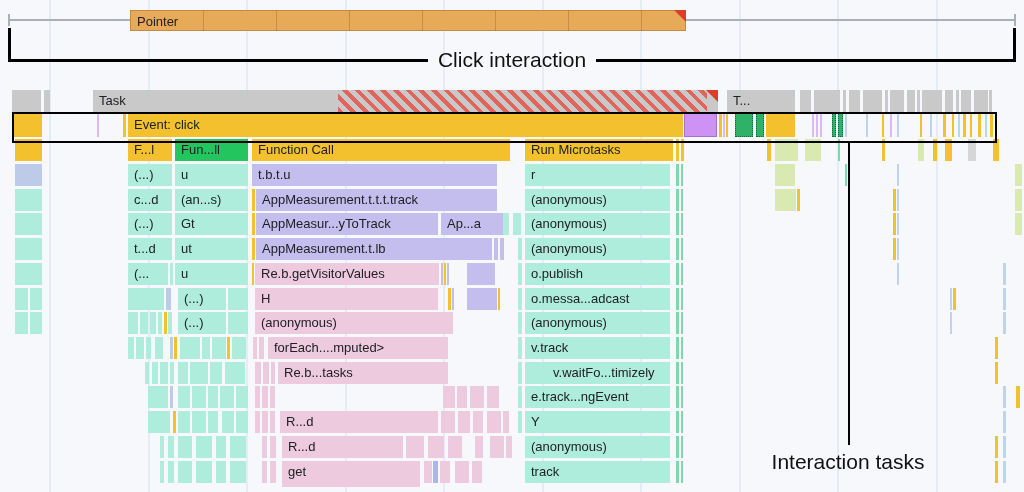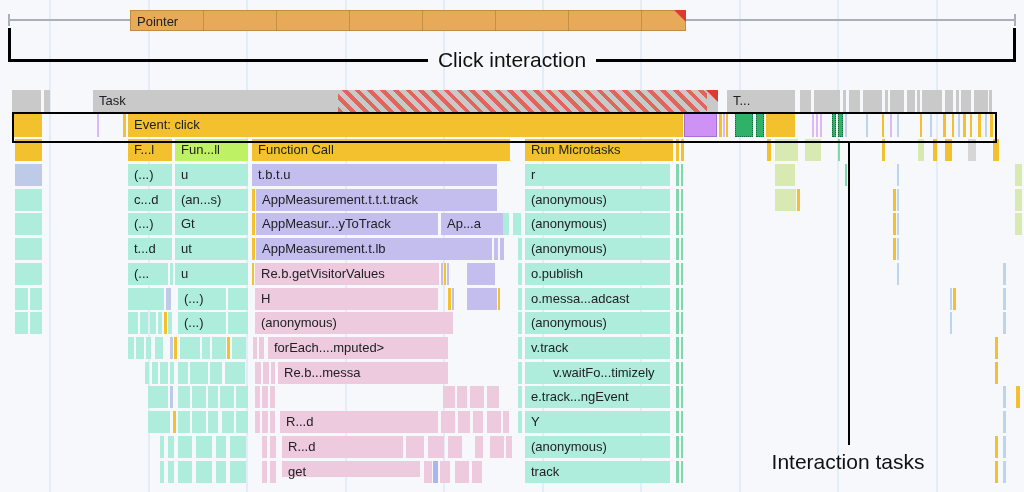--- a/index.html
+++ b/index.html
@@ -128,21 +128,21 @@
     <div class="bar" style="left: 958px; top: 113px; width: 2px; height: 24px; background: rgb(189, 212, 241);"></div>
     <div class="bar" style="left: 963px; top: 113px; width: 3px; height: 24px; background: rgb(242, 193, 45);"></div>
     <div class="bar" style="left: 970px; top: 113px; width: 2px; height: 24px; background: rgb(242, 193, 45);"></div>
     <div class="bar" style="left: 978px; top: 113px; width: 3px; height: 24px; background: rgb(242, 193, 45);"></div>
     <div class="bar" style="left: 985px; top: 113px; width: 2px; height: 24px; background: rgb(189, 212, 241);"></div>
     <div class="bar" style="left: 990px; top: 113px; width: 3px; height: 24px; background: rgb(242, 193, 45);"></div>
     <div class="bar" style="left: 15px; top: 139px; width: 27px; height: 22px; background: rgb(242, 193, 45);"></div>
     <div class="bar" style="left: 128px; top: 139px; width: 44px; height: 22px; background: rgb(242, 193, 45);">
       <span style="line-height: 22px;">F...l</span>
     </div>
-    <div class="bar" style="left: 175px; top: 139px; width: 73px; height: 22px; background: #bef264;">
+    <div class="bar" style="left: 175px; top: 139px; width: 73px; height: 22px; background: #22c55e;">
       <span style="line-height: 22px;">Fun...ll</span>
     </div>
     <div class="bar" style="left: 525px; top: 139px; width: 148px; height: 22px; background: rgb(242, 193, 45);">
       <span style="line-height: 22px;">Run Microtasks</span>
     </div>
     <div class="bar" style="left: 252px; top: 139px; width: 258px; height: 22px; background: rgb(242, 193, 45);">
       <span style="line-height: 22px;">Function Call</span>
     </div>
     <div class="bar" style="left: 676px; top: 139px; width: 3px; height: 22px; background: rgb(242, 193, 45);"></div>
     <div class="bar" style="left: 681px; top: 139px; width: 3px; height: 22px; background: rgb(242, 193, 45);"></div>
@@ -341,21 +341,21 @@
     <div class="bar" style="left: 160px; top: 362px; width: 8px; height: 22px; background: rgb(174, 237, 219);"></div>
     <div class="bar" style="left: 170px; top: 362px; width: 4px; height: 22px; background: rgb(174, 237, 219);"></div>
     <div class="bar" style="left: 178px; top: 362px; width: 10px; height: 22px; background: rgb(174, 237, 219);"></div>
     <div class="bar" style="left: 190px; top: 362px; width: 18px; height: 22px; background: rgb(174, 237, 219);"></div>
     <div class="bar" style="left: 210px; top: 362px; width: 12px; height: 22px; background: rgb(174, 237, 219);"></div>
     <div class="bar" style="left: 225px; top: 362px; width: 20px; height: 22px; background: rgb(174, 237, 219);"></div>
     <div class="bar" style="left: 255px; top: 362px; width: 6px; height: 22px; background: rgb(238, 202, 222);"></div>
     <div class="bar" style="left: 263px; top: 362px; width: 6px; height: 22px; background: rgb(238, 202, 222);"></div>
     <div class="bar" style="left: 271px; top: 362px; width: 4px; height: 22px; background: rgb(238, 202, 222);"></div>
     <div class="bar" style="left: 278px; top: 362px; width: 170px; height: 22px; background: rgb(238, 202, 222);">
-      <span style="line-height: 22px;">Re.b...messa</span>
+      <span style="line-height: 22px;">Re.b...tasks</span>
     </div>
     <div class="bar" style="left: 518px; top: 362px; width: 4px; height: 22px; background: rgb(174, 237, 219);"></div>
     <div class="bar" style="left: 525px; top: 362px; width: 145px; height: 22px; background: rgb(174, 237, 219);">
       <span style="line-height: 22px; padding-left: 28px;">v.waitFo...timizely</span>
     </div>
     <div class="bar" style="left: 676px; top: 362px; width: 3px; height: 22px; background: rgb(127, 216, 172);"></div>
     <div class="bar" style="left: 681px; top: 362px; width: 2px; height: 22px; background: rgb(127, 216, 172);"></div>
     <div class="bar" style="left: 995px; top: 362px; width: 3px; height: 22px; background: rgb(242, 193, 45);"></div>
     <div class="bar" style="left: 148px; top: 386px; width: 20px; height: 22px; background: rgb(174, 237, 219);"></div>
     <div class="bar" style="left: 170px; top: 386px; width: 3px; height: 22px; background: rgb(190, 203, 232);"></div>
@@ -429,21 +429,21 @@
     <div class="bar" style="left: 995px; top: 436px; width: 3px; height: 22px; background: rgb(242, 193, 45);"></div>
     <div class="bar" style="left: 1003px; top: 436px; width: 3px; height: 22px; background: rgb(189, 212, 241);"></div>
     <div class="bar" style="left: 160px; top: 461px; width: 4px; height: 22px; background: rgb(174, 237, 219);"></div>
     <div class="bar" style="left: 168px; top: 461px; width: 6px; height: 22px; background: rgb(174, 237, 219);"></div>
     <div class="bar" style="left: 178px; top: 461px; width: 14px; height: 22px; background: rgb(174, 237, 219);"></div>
     <div class="bar" style="left: 196px; top: 461px; width: 16px; height: 22px; background: rgb(174, 237, 219);"></div>
     <div class="bar" style="left: 216px; top: 461px; width: 10px; height: 22px; background: rgb(174, 237, 219);"></div>
     <div class="bar" style="left: 230px; top: 461px; width: 16px; height: 22px; background: rgb(174, 237, 219);"></div>
     <div class="bar" style="left: 262px; top: 461px; width: 5px; height: 22px; background: rgb(238, 202, 222);"></div>
     <div class="bar" style="left: 270px; top: 461px; width: 6px; height: 22px; background: rgb(238, 202, 222);"></div>
-    <div class="bar" style="left: 282px; top: 461px; width: 138px; height: 16px; background: rgb(238, 202, 222);">
+    <div class="bar" style="left: 282px; top: 461px; width: 138px; height: 26px; background: rgb(238, 202, 222);">
       <span style="line-height: 22px;">get</span>
     </div>
     <div class="bar" style="left: 424px; top: 461px; width: 8px; height: 22px; background: rgb(238, 202, 222);"></div>
     <div class="bar" style="left: 433px; top: 461px; width: 5px; height: 22px; background: rgb(170, 182, 236);"></div>
     <div class="bar" style="left: 440px; top: 461px; width: 10px; height: 22px; background: rgb(238, 202, 222);"></div>
     <div class="bar" style="left: 455px; top: 461px; width: 14px; height: 22px; background: rgb(238, 202, 222);"></div>
     <div class="bar" style="left: 472px; top: 461px; width: 10px; height: 22px; background: rgb(238, 202, 222);"></div>
     <div class="bar" style="left: 525px; top: 461px; width: 145px; height: 22px; background: rgb(174, 237, 219);">
       <span style="line-height: 22px;">track</span>
     </div>

